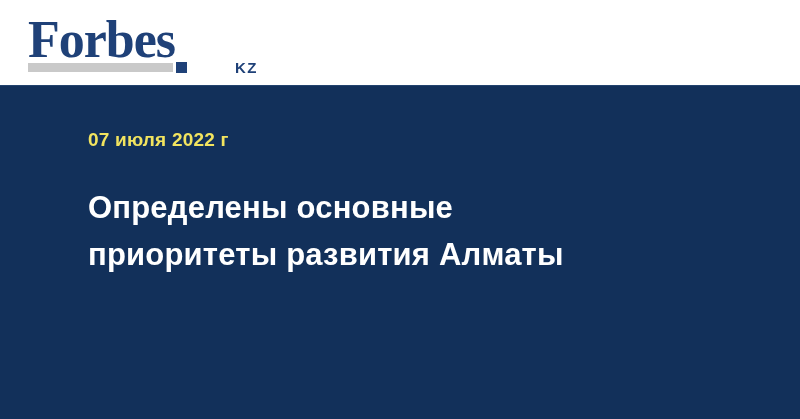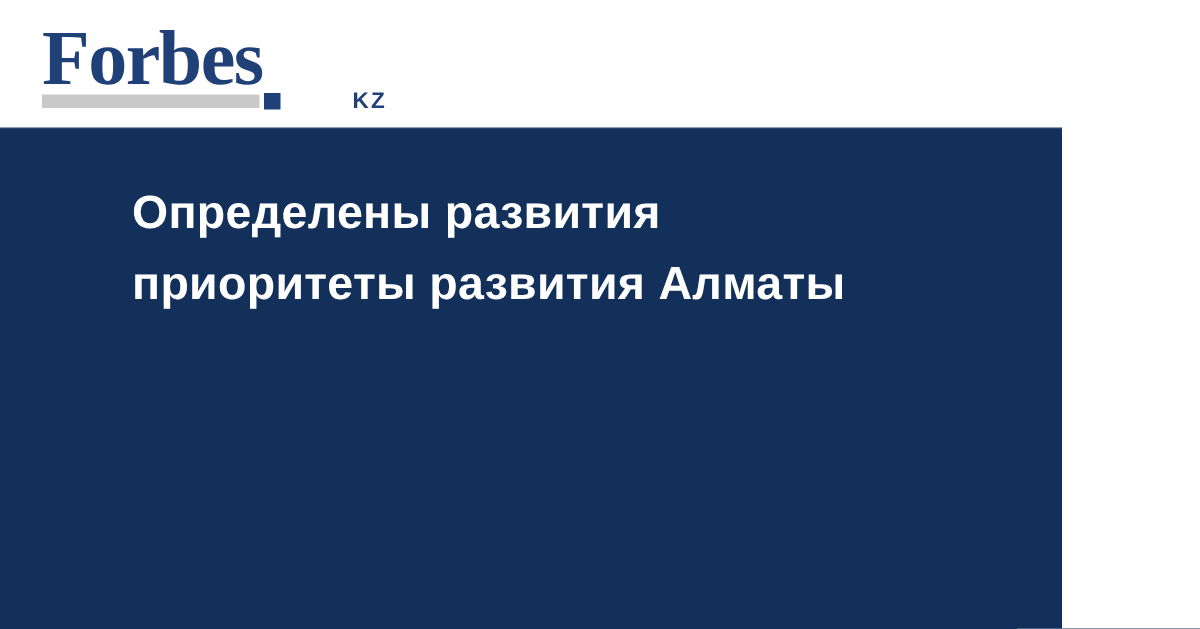--- a/index.html
+++ b/index.html
@@ -12,21 +12,21 @@
     width: 800px;
     height: 419px;
     overflow: hidden;
     background: #ffffff;
     font-family: "Liberation Sans", sans-serif;
     -webkit-font-smoothing: antialiased;
   }
 
   .card {
     position: relative;
-    width: 708px;
+    width: 800px;
     height: 419px;
     background: #12305a;
     overflow: hidden;
   }
 
   
   .site-header {
     position: absolute;
     left: 0;
     top: 0;
@@ -146,21 +146,22 @@
       <div class="logo-square"></div>
       <div class="logo-kz">KZ</div>
     </div>
 
   </div>
 
   <div class="header-rule"></div>
 
   <div class="article">
 
+    <div class="article-date">07 июля 2022 г</div>
 
     <h1 class="article-title">
-      <span class="title-line">Определены развития</span>
+      <span class="title-line">Определены основные</span>
       <span class="title-line">приоритеты развития Алматы</span>
     </h1>
 
   </div>
 
 </div>
 
 </body></html>

